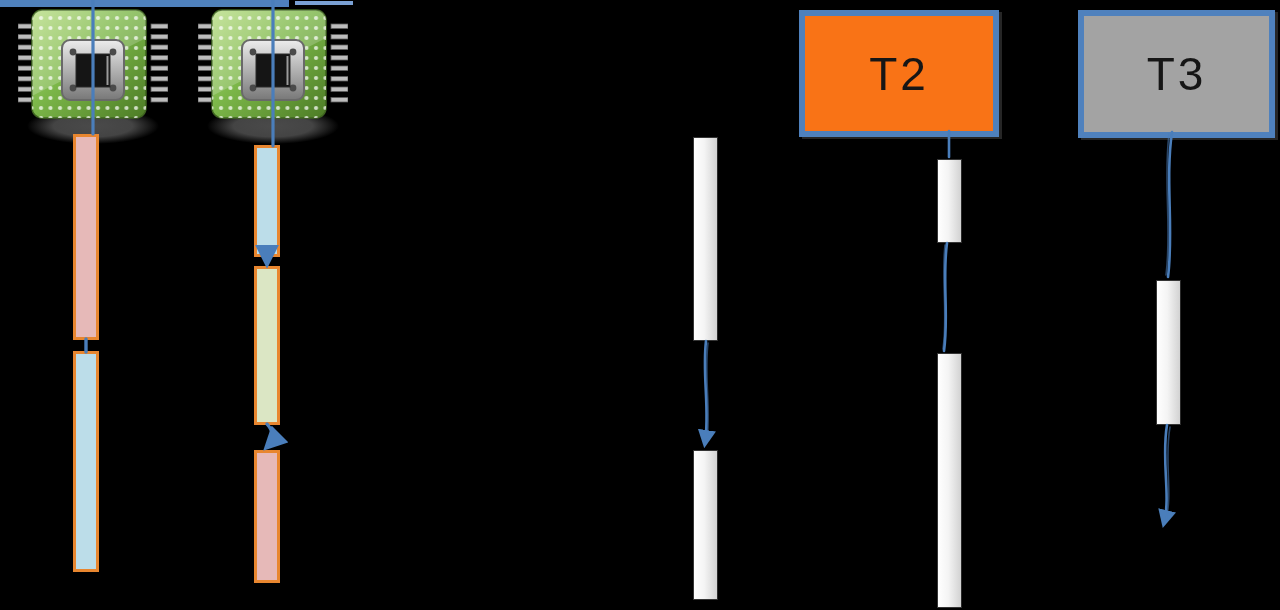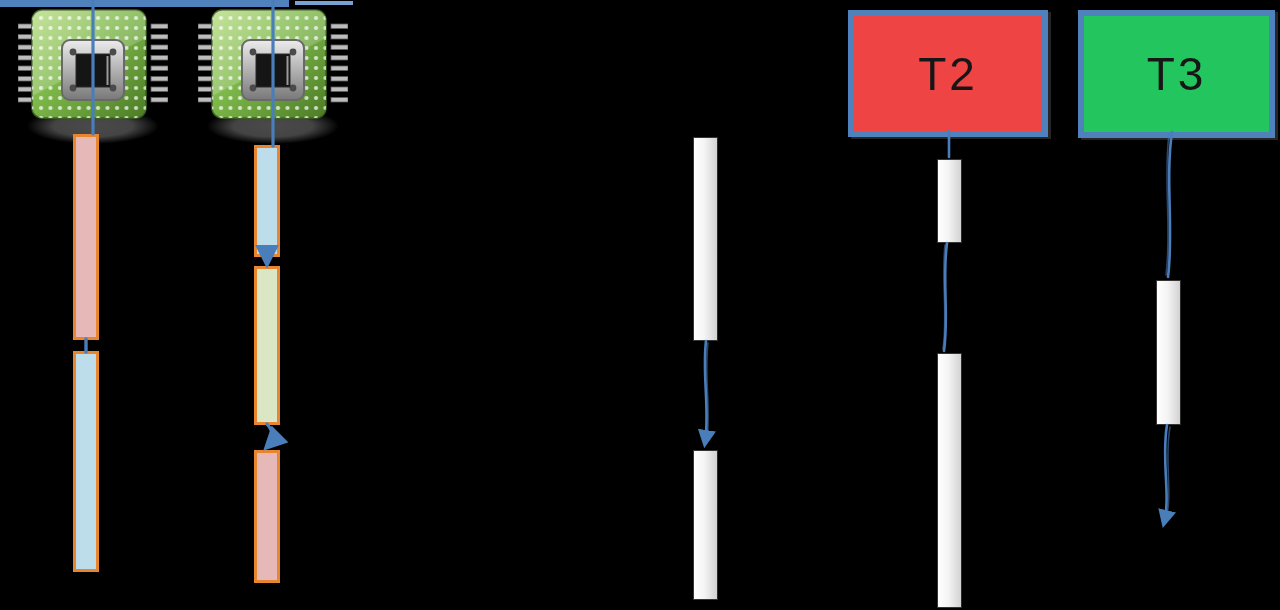--- a/index.html
+++ b/index.html
@@ -123,24 +123,24 @@
     <rect x="88.5" y="52" width="2" height="29" fill="#9b9b9b"></rect>
   </svg>
 
   <div class="abs seg" style="left: 73px; top: 134px; width: 26px; height: 206px; background-color: rgb(230, 185, 184);"></div>
   <div class="abs seg" style="left: 73px; top: 351px; width: 26px; height: 221px; background-color: rgb(188, 221, 233);"></div>
 
   <div class="abs seg" style="left: 254px; top: 145px; width: 26px; height: 112px; background-color: rgb(188, 221, 233);"></div>
   <div class="abs seg" style="left: 254px; top: 266px; width: 26px; height: 159px; background-color: rgb(219, 230, 196);"></div>
   <div class="abs seg" style="left: 254px; top: 450px; width: 26px; height: 133px; background-color: rgb(230, 185, 184);"></div>
 
-  <div class="abs tbox" style="left: 848px; top: 10px; width: 200px; height: 127px; background-color: #ef4444;">
+  <div class="abs tbox" style="left: 799px; top: 10px; width: 200px; height: 127px; background-color: #f97316;">
     <span>T2</span>
   </div>
-  <div class="abs tbox" style="left: 1078px; top: 10px; width: 197px; height: 128px; background-color: #22c55e;">
+  <div class="abs tbox" style="left: 1078px; top: 10px; width: 197px; height: 128px; background-color: #a3a3a3;">
     <span>T3</span>
   </div>
 
   <div class="abs exec" style="left:693px;top:137px;width:25px;height:204px;"></div>
   <div class="abs exec" style="left:693px;top:450px;width:25px;height:150px;"></div>
   <div class="abs exec" style="left:937px;top:159px;width:25px;height:84px;"></div>
   <div class="abs exec" style="left:937px;top:353px;width:25px;height:255px;"></div>
   <div class="abs exec" style="left:1156px;top:280px;width:25px;height:145px;"></div>
 
   <svg class="abs overlay" width="1280" height="610" viewBox="0 0 1280 610">

